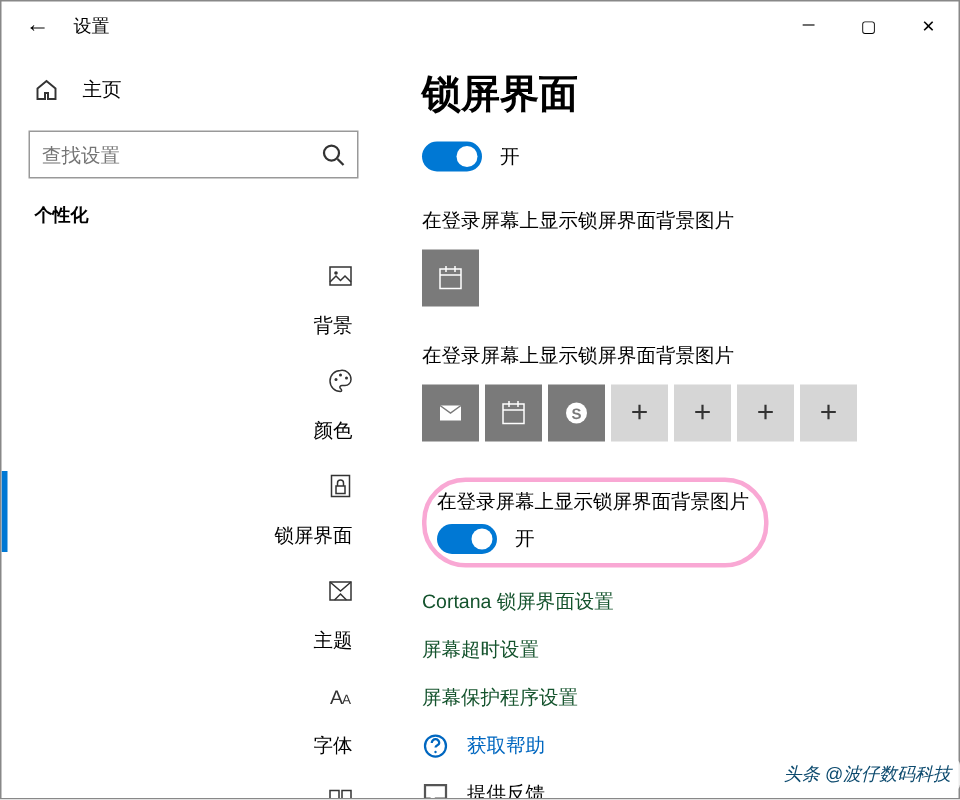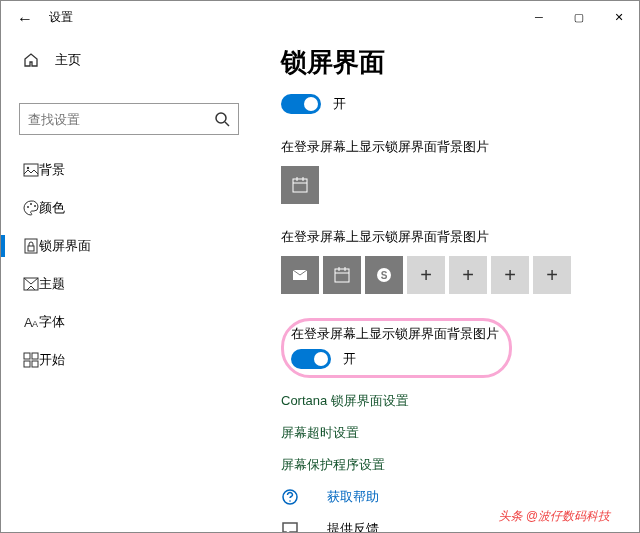--- a/index.html
+++ b/index.html
@@ -7,43 +7,43 @@
 .window { width: 100%; height: 100%; display: flex; flex-direction: column; border: 1px solid #888; }
 .titlebar { height: 32px; display: flex; align-items: center; padding-left: 8px; }
 .titlebar .back { width: 32px; text-align: center; font-size: 16px; cursor: pointer; }
 .titlebar .title { font-size: 12px; margin-left: 8px; }
 .winbtns { margin-left: auto; display: flex; }
 .winbtn { width: 40px; height: 32px; display: flex; align-items: center; justify-content: center; font-size: 11px; cursor: pointer; }
 .body { flex: 1; display: flex; overflow: hidden; }
 .sidebar { width: 256px; padding: 8px 18px 0 18px; }
 .home { display: flex; align-items: center; gap: 16px; padding: 10px 4px; font-size: 13px; cursor: pointer; }
 .home svg { width: 16px; height: 16px; }
-.searchbox { margin: 24px 0 16px 0; border: 1px solid #999; height: 32px; display: flex; align-items: center; padding: 0 8px; }
+.searchbox { margin: 8px 0 16px 0; border: 1px solid #999; height: 32px; display: flex; align-items: center; padding: 0 8px; }
 .searchbox input { flex: 1; border: none; outline: none; font-size: 13px; background: transparent; }
 .searchbox svg { width: 16px; height: 16px; stroke: #333; }
 .cat { font-size: 12px; font-weight: 600; margin: 6px 4px 14px 4px; }
-.navitem { display: flex; align-items: center; padding: 10px 4px; font-size: 13px; cursor: pointer; position: relative; }
+.navitem { display: flex; align-items: flex-end; gap: 16px; padding: 10px 4px; font-size: 13px; cursor: pointer; position: relative; flex-direction: column; }
 .navitem.active::before { content: ""; position: absolute; left: -18px; top: 8px; bottom: 8px; width: 4px; background: #0078d4; }
 .navitem svg { width: 16px; height: 16px; }
 .content { flex: 1; padding: 12px 24px 0 24px; overflow: auto; }
 h1 { font-size: 26px; font-weight: 600; margin-bottom: 14px; }
 .toggle { display: flex; align-items: center; gap: 12px; margin-bottom: 24px; }
 .switch { width: 40px; height: 20px; background: #0078d4; border-radius: 10px; position: relative; cursor: pointer; }
 .switch::after { content: ""; position: absolute; right: 3px; top: 3px; width: 14px; height: 14px; background: #fff; border-radius: 50%; }
 .tlabel { font-size: 13px; }
 .label { font-size: 13px; margin-bottom: 10px; }
 .tilerow { display: flex; gap: 4px; margin-bottom: 24px; }
 .tile { width: 38px; height: 38px; background: #7a7a7a; display: flex; align-items: center; justify-content: center; cursor: pointer; }
 .tile svg { width: 18px; height: 18px; fill: #fff; }
 .tile.add { color: #333; background: #d6d6d6; font-size: 20px; }
 .annot { border: 3px solid #f9a8d4; border-radius: 29px; padding: 4px 10px 6px 7px; display: inline-block; margin-bottom: 14px; }
 .link { color: #14532d; font-size: 13px; margin-bottom: 14px; cursor: pointer; display: block; }
-.footitem { display: flex; align-items: flex-end; gap: 28px; font-size: 13px; margin-top: 14px; cursor: pointer; }
+.footitem { display: flex; align-items: flex-end; gap: 12px; font-size: 13px; margin-top: 14px; cursor: pointer; }
 .footitem svg { width: 18px; height: 18px; }
-.watermark { position: absolute; right: 24px; bottom: 6px; font-size: 12px; color: #ef4444; font-style: italic; background: rgba(255,255,255,0.85); padding: 2px 6px; border-radius: 4px; pointer-events: none; }
+.watermark { position: absolute; right: 0; bottom: 6px; font-size: 12px; color: #0c4a6e; font-style: italic; background: rgba(255,255,255,0.85); padding: 2px 6px; border-radius: 4px; pointer-events: none; }
 </style>
 </head>
 <body>
 
 <div class="window">
   <div class="titlebar">
     <div class="back">←</div>
     <div class="title">设置</div>
     <div class="winbtns">
       <div class="winbtn">─</div>
@@ -59,20 +59,21 @@
           </svg>
         <span>主页</span>
       </div>
       <div class="searchbox">
         <input placeholder="查找设置" style="">
         <svg viewBox="0 0 16 16">
             <circle cx="7" cy="7" r="5" fill="none" stroke-width="1.5"></circle>
             <line x1="11" y1="11" x2="15" y2="15" stroke-width="1.5"></line>
           </svg>
       </div>
+      <div class="cat">个性化</div>
 
       <div class="navitem">
         <svg viewBox="0 0 16 16">
             <rect x="1" y="2" width="14" height="12" fill="none" stroke="#333"></rect>
             <circle cx="5" cy="6" r="1.2" fill="#333"></circle>
             <path d="M1 12l4-4 3 3 3-3 4 4" fill="none" stroke="#333"></path>
           </svg>
         <span>背景</span>
       </div>
       <div class="navitem">

